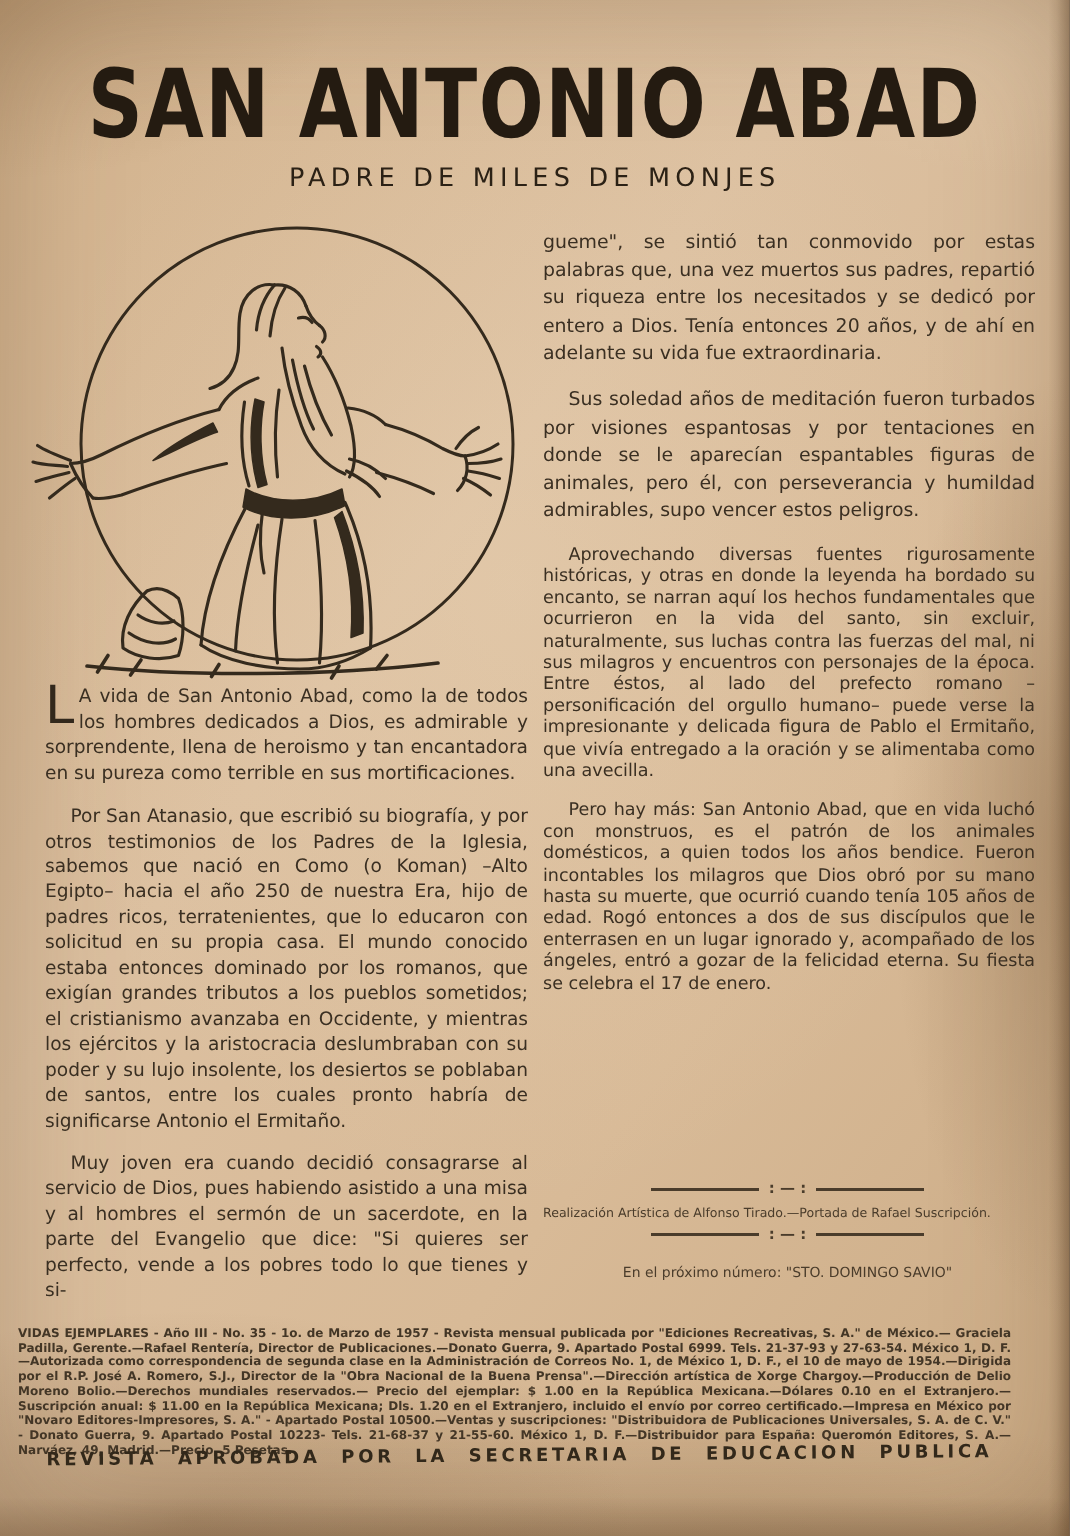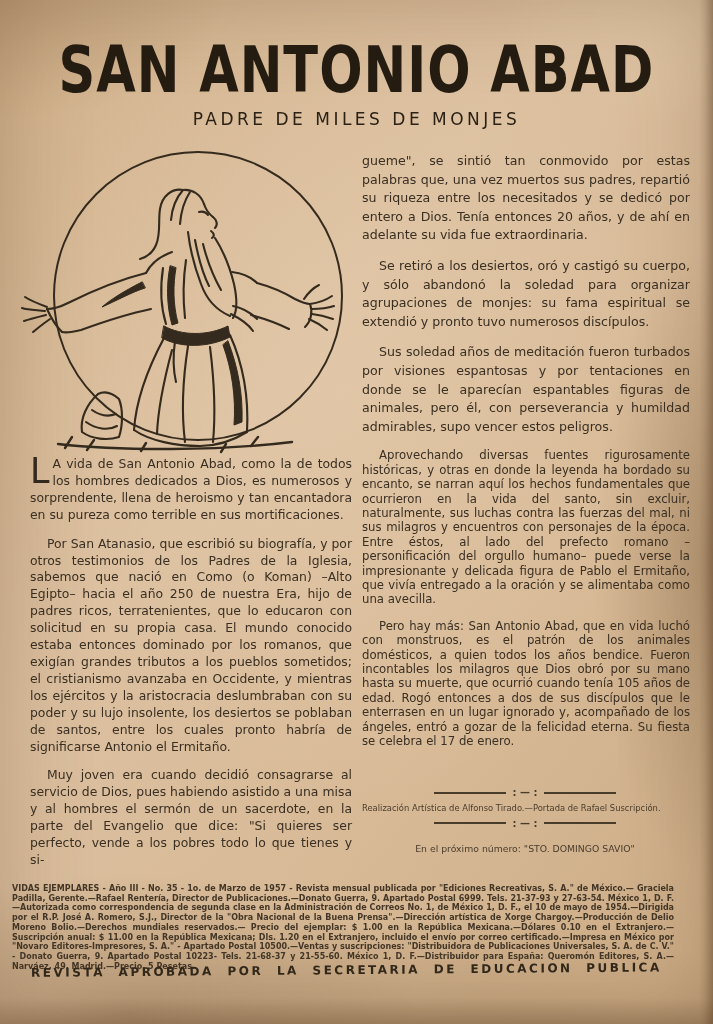--- a/index.html
+++ b/index.html
@@ -144,28 +144,27 @@
         <path d="M52,295 L45,306"></path>
         <path d="M74,298 L67,308"></path>
         <path d="M126,301 L121,309"></path>
         <path d="M206,302 L201,310"></path>
         <path d="M238,295 L231,304"></path>
       </g>
     </svg>
   </div>
 
   <div class="col col-left">
-    <p class="no-indent"><span class="dropcap">L</span><span>A vida de San Antonio Abad, como la de todos los hombres dedicados a Dios, es numerosos y sorprendente, llena de heroismo y tan encantadora en su pureza como terrible en sus mortificaciones.</span></p>
+    <p class="no-indent"><span class="dropcap">L</span><span>A vida de San Antonio Abad, como la de todos los hombres dedicados a Dios, es admirable y sorprendente, llena de heroismo y tan encantadora en su pureza como terrible en sus mortificaciones.</span></p>
     <p>Por San Atanasio, que escribió su biografía, y por otros testimonios de los Padres de la Iglesia, sabemos que nació en Como (o Koman) –Alto Egipto– hacia el año 250 de nuestra Era, hijo de padres ricos, terratenientes, que lo educaron con solicitud en su propia casa.  El mundo conocido estaba entonces dominado por los romanos, que exigían grandes tributos a los pueblos sometidos; el cristianismo avanzaba en Occidente, y mientras los ejércitos y la aristocracia deslumbraban con su poder y su lujo insolente, los desiertos se poblaban de santos, entre los cuales pronto habría de significarse Antonio el Ermitaño.</p>
     <p>Muy joven era cuando decidió consagrarse al servicio de Dios, pues habiendo asistido a una misa y al hombres el sermón de un sacerdote, en la parte del Evangelio que dice: "Si quieres ser perfecto, vende a los pobres todo lo que tienes y si-</p>
   </div>
 
   <div class="col col-right">
     <p class="no-indent">gueme", se sintió tan conmovido por estas palabras que, una vez muertos sus padres, repartió su riqueza entre los necesitados y se dedicó por entero a Dios.  Tenía entonces 20 años, y de ahí en adelante su vida fue extraordinaria.</p>
-    <p>Se retiró a los desiertos, oró y castigó su cuerpo, y sólo abandonó la soledad para organizar agrupaciones de monjes:  su fama espiritual se extendió y pronto tuvo numerosos discípulos.</p>
     <p>Sus soledad años de meditación fueron turbados por visiones espantosas y por tentaciones en donde se le aparecían espantables figuras de animales, pero él, con perseverancia y humildad admirables, supo vencer estos peligros.</p>
     <p class="tight">Aprovechando diversas fuentes rigurosamente históricas, y otras en donde la leyenda ha bordado su encanto, se narran aquí los hechos fundamentales que ocurrieron en la vida del santo, sin excluir, naturalmente, sus luchas contra las fuerzas del mal, ni sus milagros y encuentros con personajes de la época.  Entre éstos, al lado del prefecto romano –personificación del orgullo humano– puede verse la impresionante y delicada figura de Pablo el Ermitaño, que vivía entregado a la oración y se alimentaba como una avecilla.</p>
     <p class="tight">Pero hay más: San Antonio Abad, que en vida luchó con monstruos, es el patrón de los animales domésticos, a quien todos los años bendice.  Fueron incontables los milagros que Dios obró por su mano hasta su muerte, que ocurrió cuando tenía 105 años de edad.  Rogó entonces a dos de sus discípulos que le enterrasen en un lugar ignorado y, acompañado de los ángeles, entró a gozar de la felicidad eterna.  Su fiesta se celebra el 17 de enero.</p>
   </div>
 
   <div class="credits">
     <div class="divider">
       <span class="rule"></span>
         <span>: — :</span>
         <span class="rule"></span>

